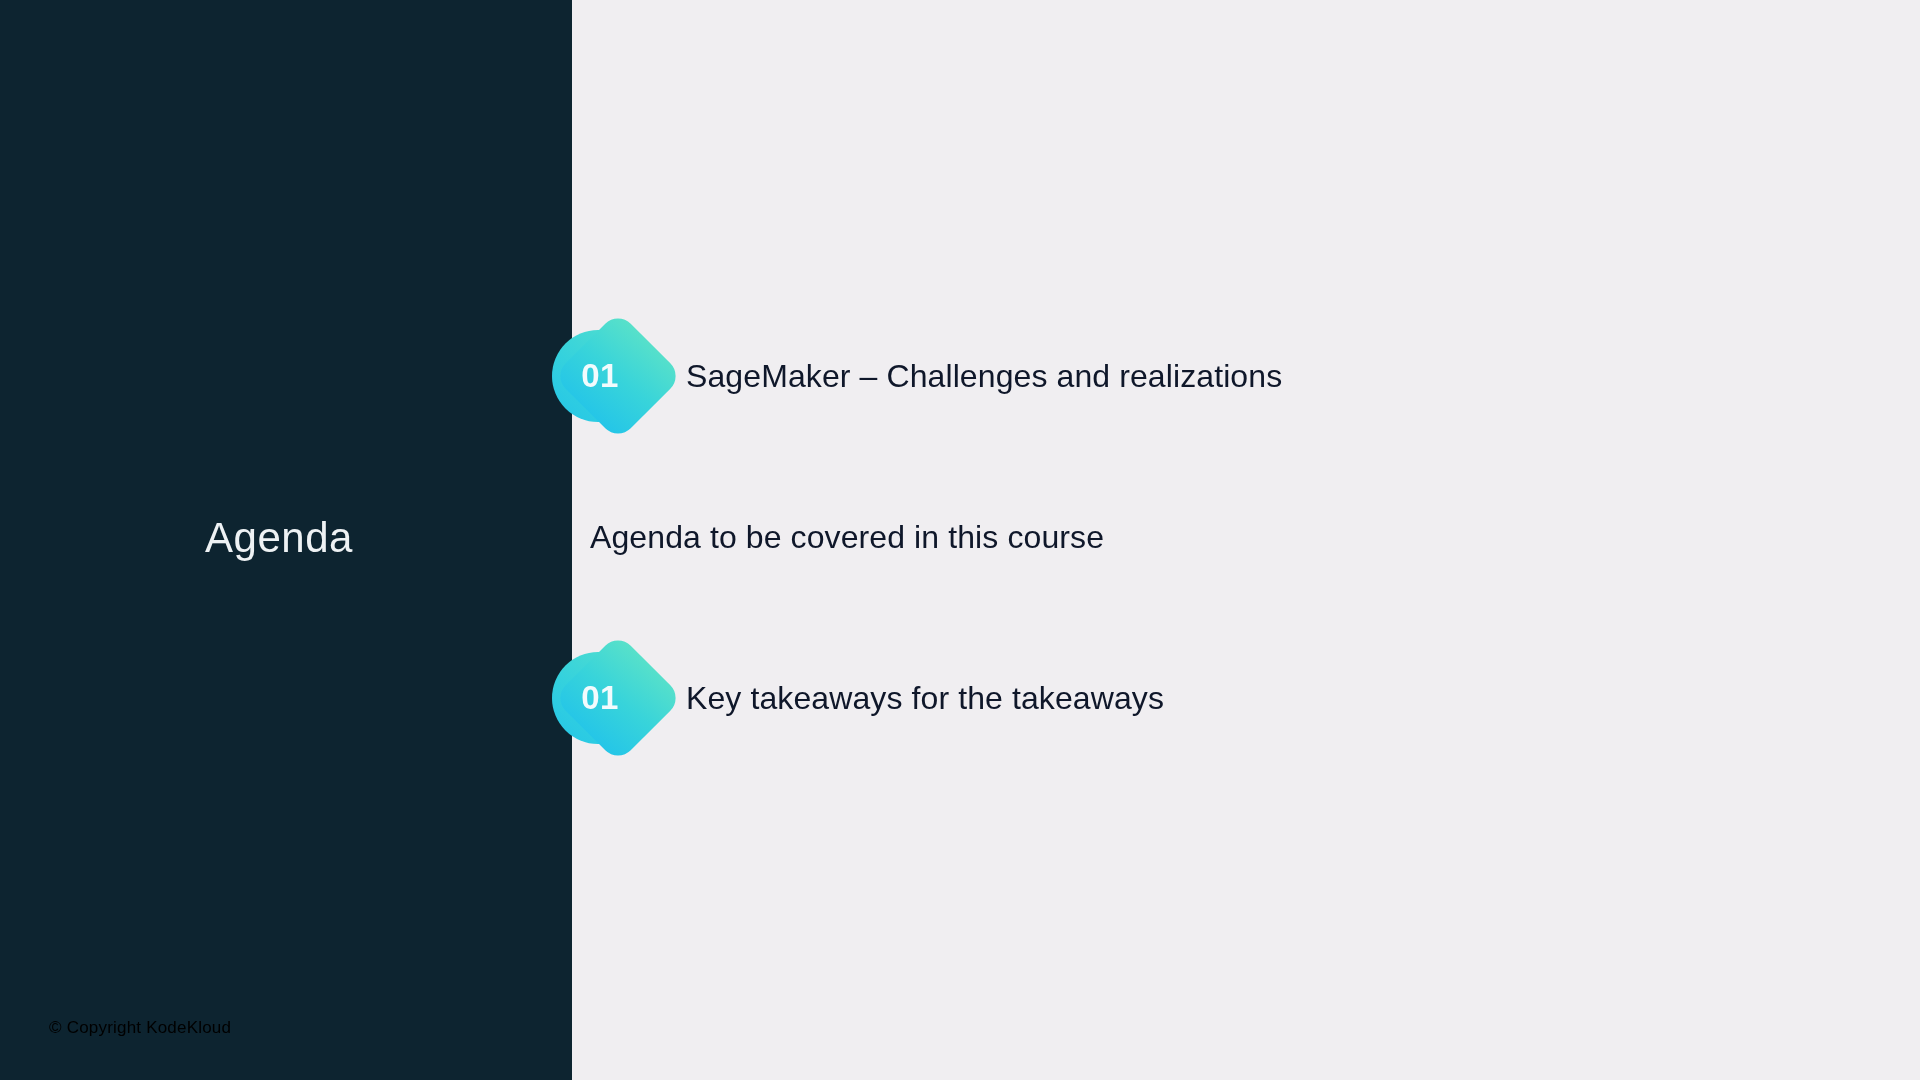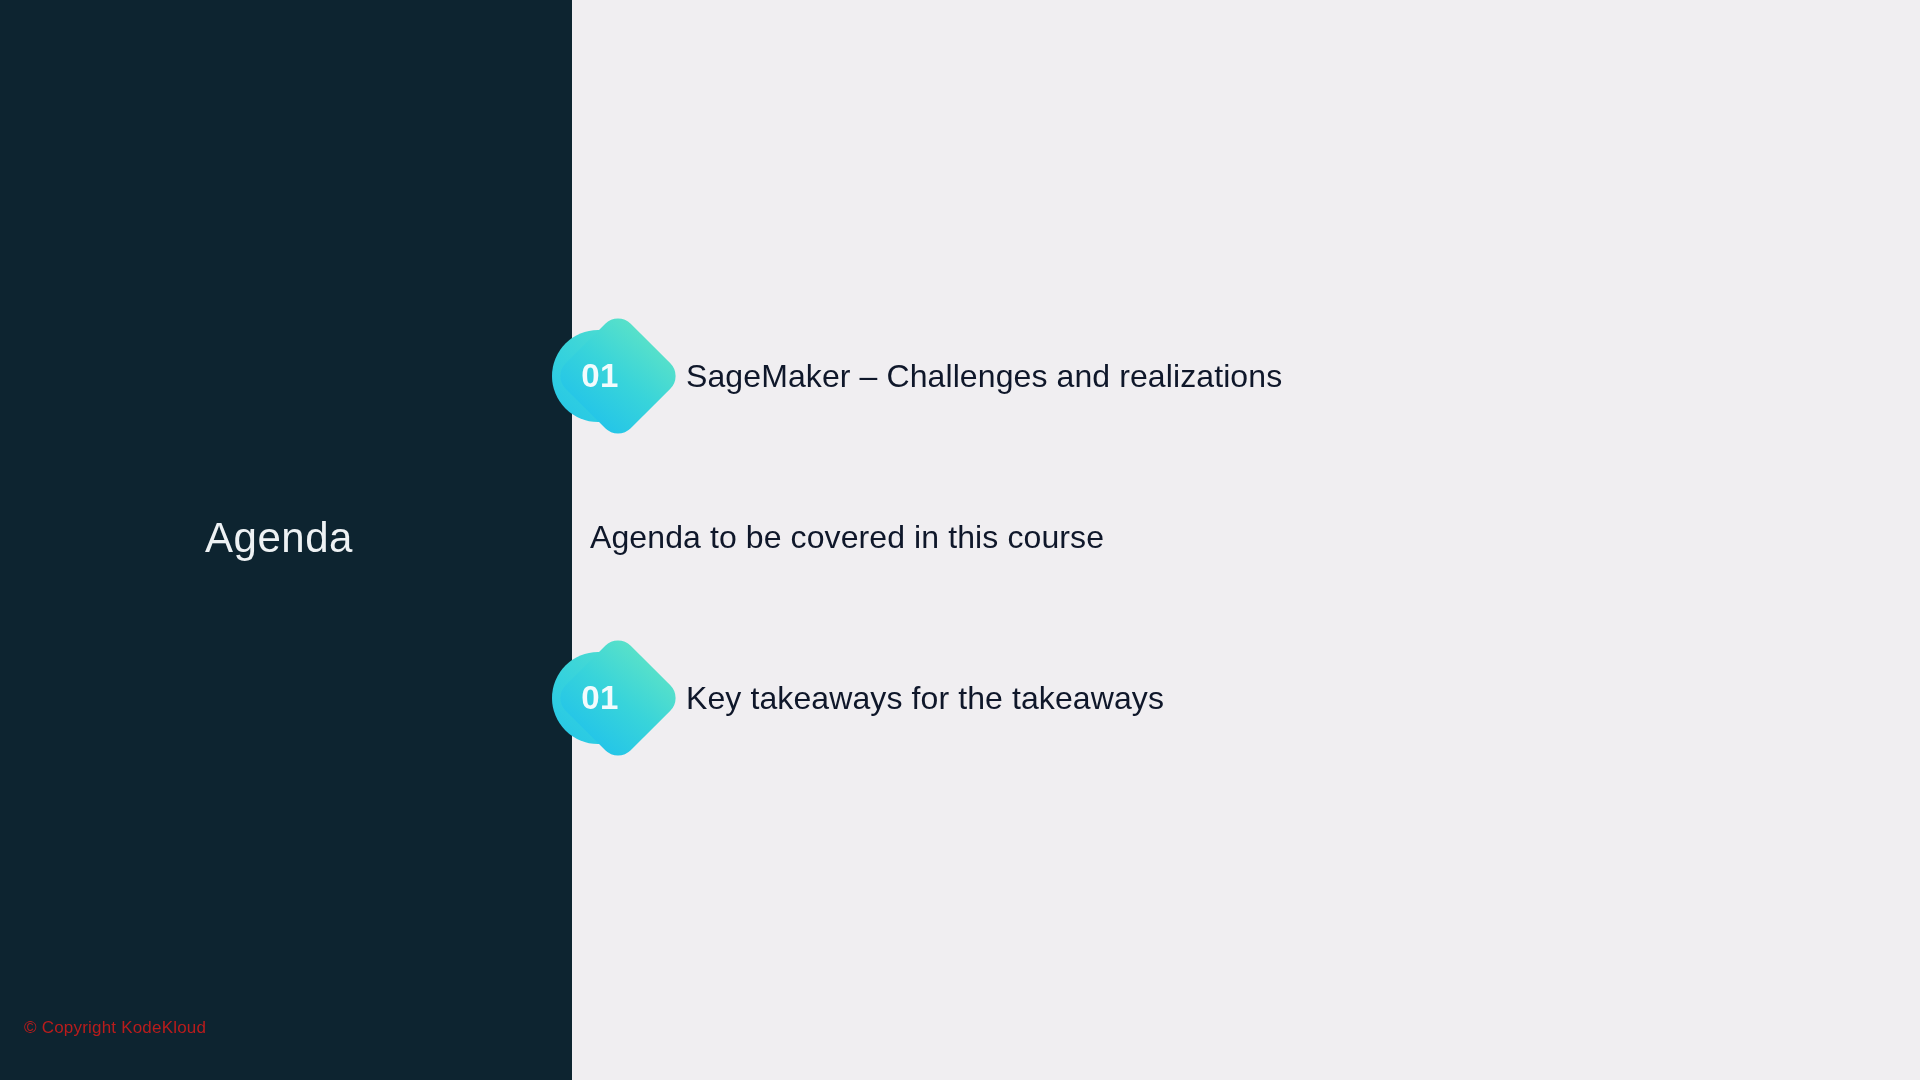--- a/index.html
+++ b/index.html
@@ -44,26 +44,26 @@
     font-size: 42px;
     font-weight: 300;
     letter-spacing: 0.5px;
     color: #eef2f4;
     padding-right: 14px;
     padding-bottom: 4px;
   }
 
   .copyright {
     position: absolute;
-    left: 24px;
+    left: 49px;
     bottom: 42px;
     font-size: 17px;
     font-weight: 400;
     letter-spacing: 0.2px;
-    color: #b91c1c;
+    color: #000000;
     white-space: nowrap;
   }
 
   
   .agenda-list {
     position: absolute;
     left: 0;
     top: 0;
     width: 1920px;
     height: 1080px;

